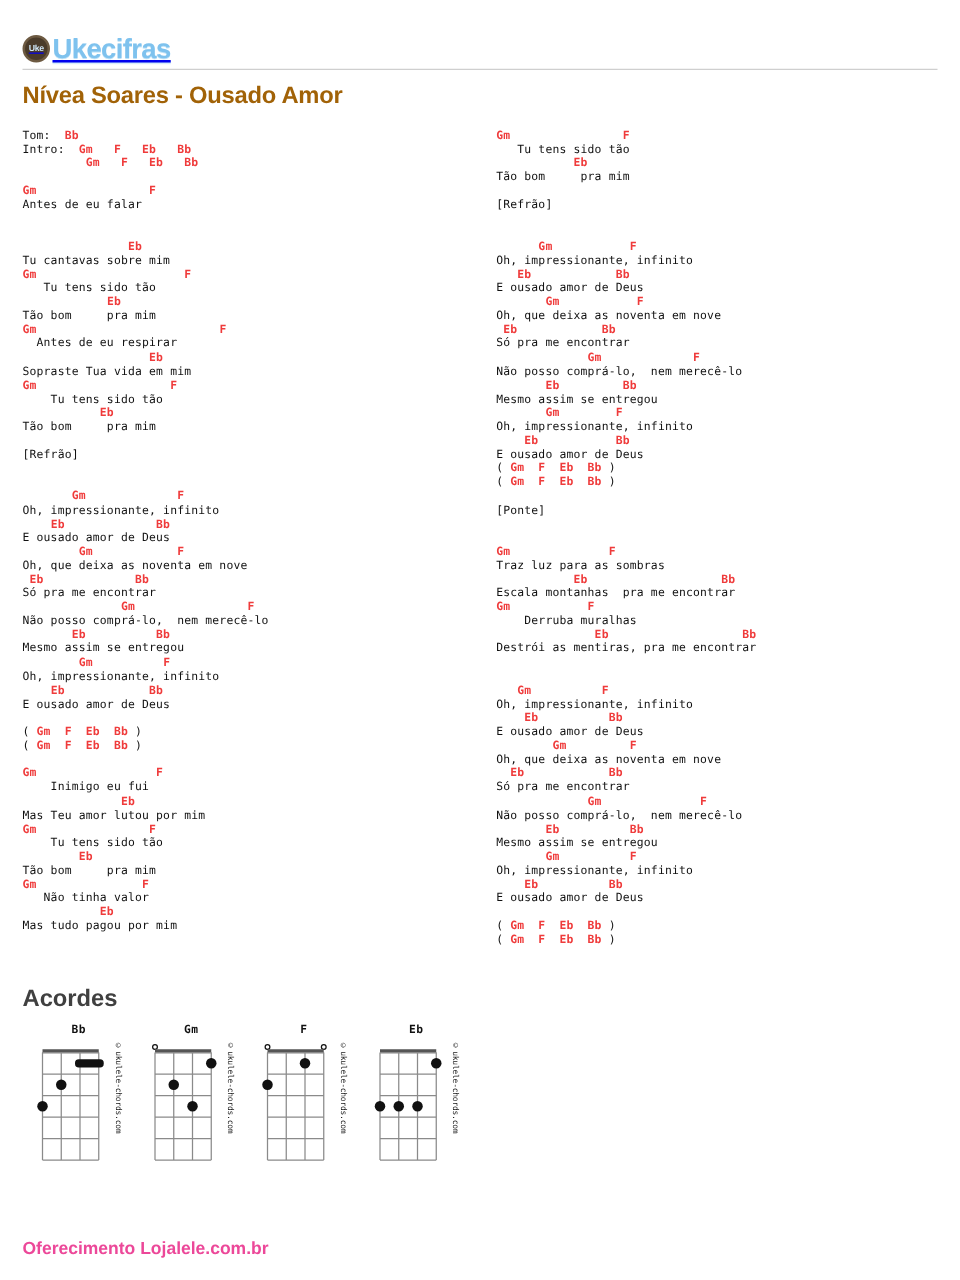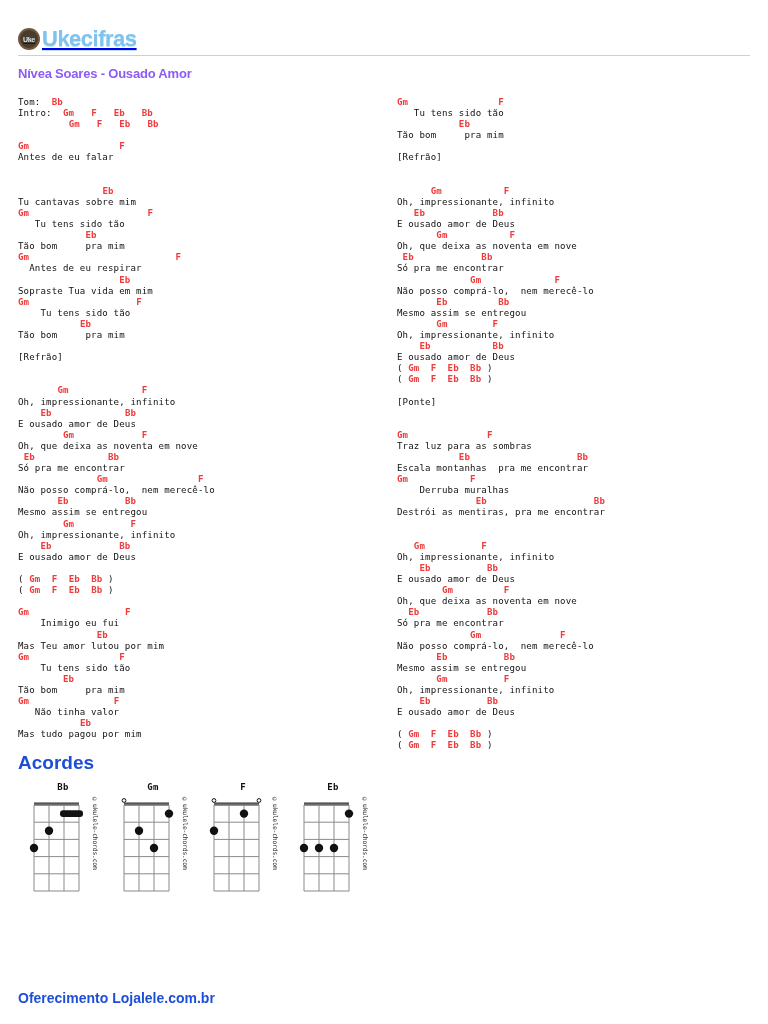--- a/index.html
+++ b/index.html
@@ -52,23 +52,23 @@
     text-shadow: 0 1px 0 #bfe2f7;
   }
   .rule {
     border: 0;
     border-top: 1px solid #cfcfcf;
     margin: 0 0 10px 0;
   }
 
   
   .song-title {
-    font-size: 13px;
-    font-weight: bold;
-    color: #8b5cf6;
+    font-size: 19px;
+    font-weight: bold;
+    color: #a16207;
     margin: 0 0 16px 0;
     letter-spacing: -0.2px;
   }
 
   
   .sheet {
     display: flex;
     gap: 16px;
     align-items: flex-start;
   }
@@ -86,22 +86,22 @@
   }
   pre.cifra b {
     color: #ef3b3b;
     font-weight: bold;
   }
 
   
   .acordes-head {
     font-size: 19px;
     font-weight: bold;
-    color: #1d4ed8;
-    margin: 0 0 8px 0;
+    color: #404040;
+    margin: 30px 0 8px 0;
   }
   .chord-row {
     display: flex;
     gap: 24px;
     padding-left: 12px;
   }
   .chord-unit {
     display: flex;
     flex-direction: column;
     align-items: center;
@@ -135,21 +135,21 @@
   }
   .credit .cmark { margin-bottom: 2px; }
 
   
   .footer {
     position: absolute;
     left: 18px;
     bottom: 18px;
     font-size: 14px;
     font-weight: bold;
-    color: #1d4ed8;
+    color: #ec4899;
   }
 </style>
 </head>
 <body>
 
 <div class="page">
 
   <div class="logo-bar">
     <a class="logo" href="#">
       <span class="logo-badge">Uke</span>

